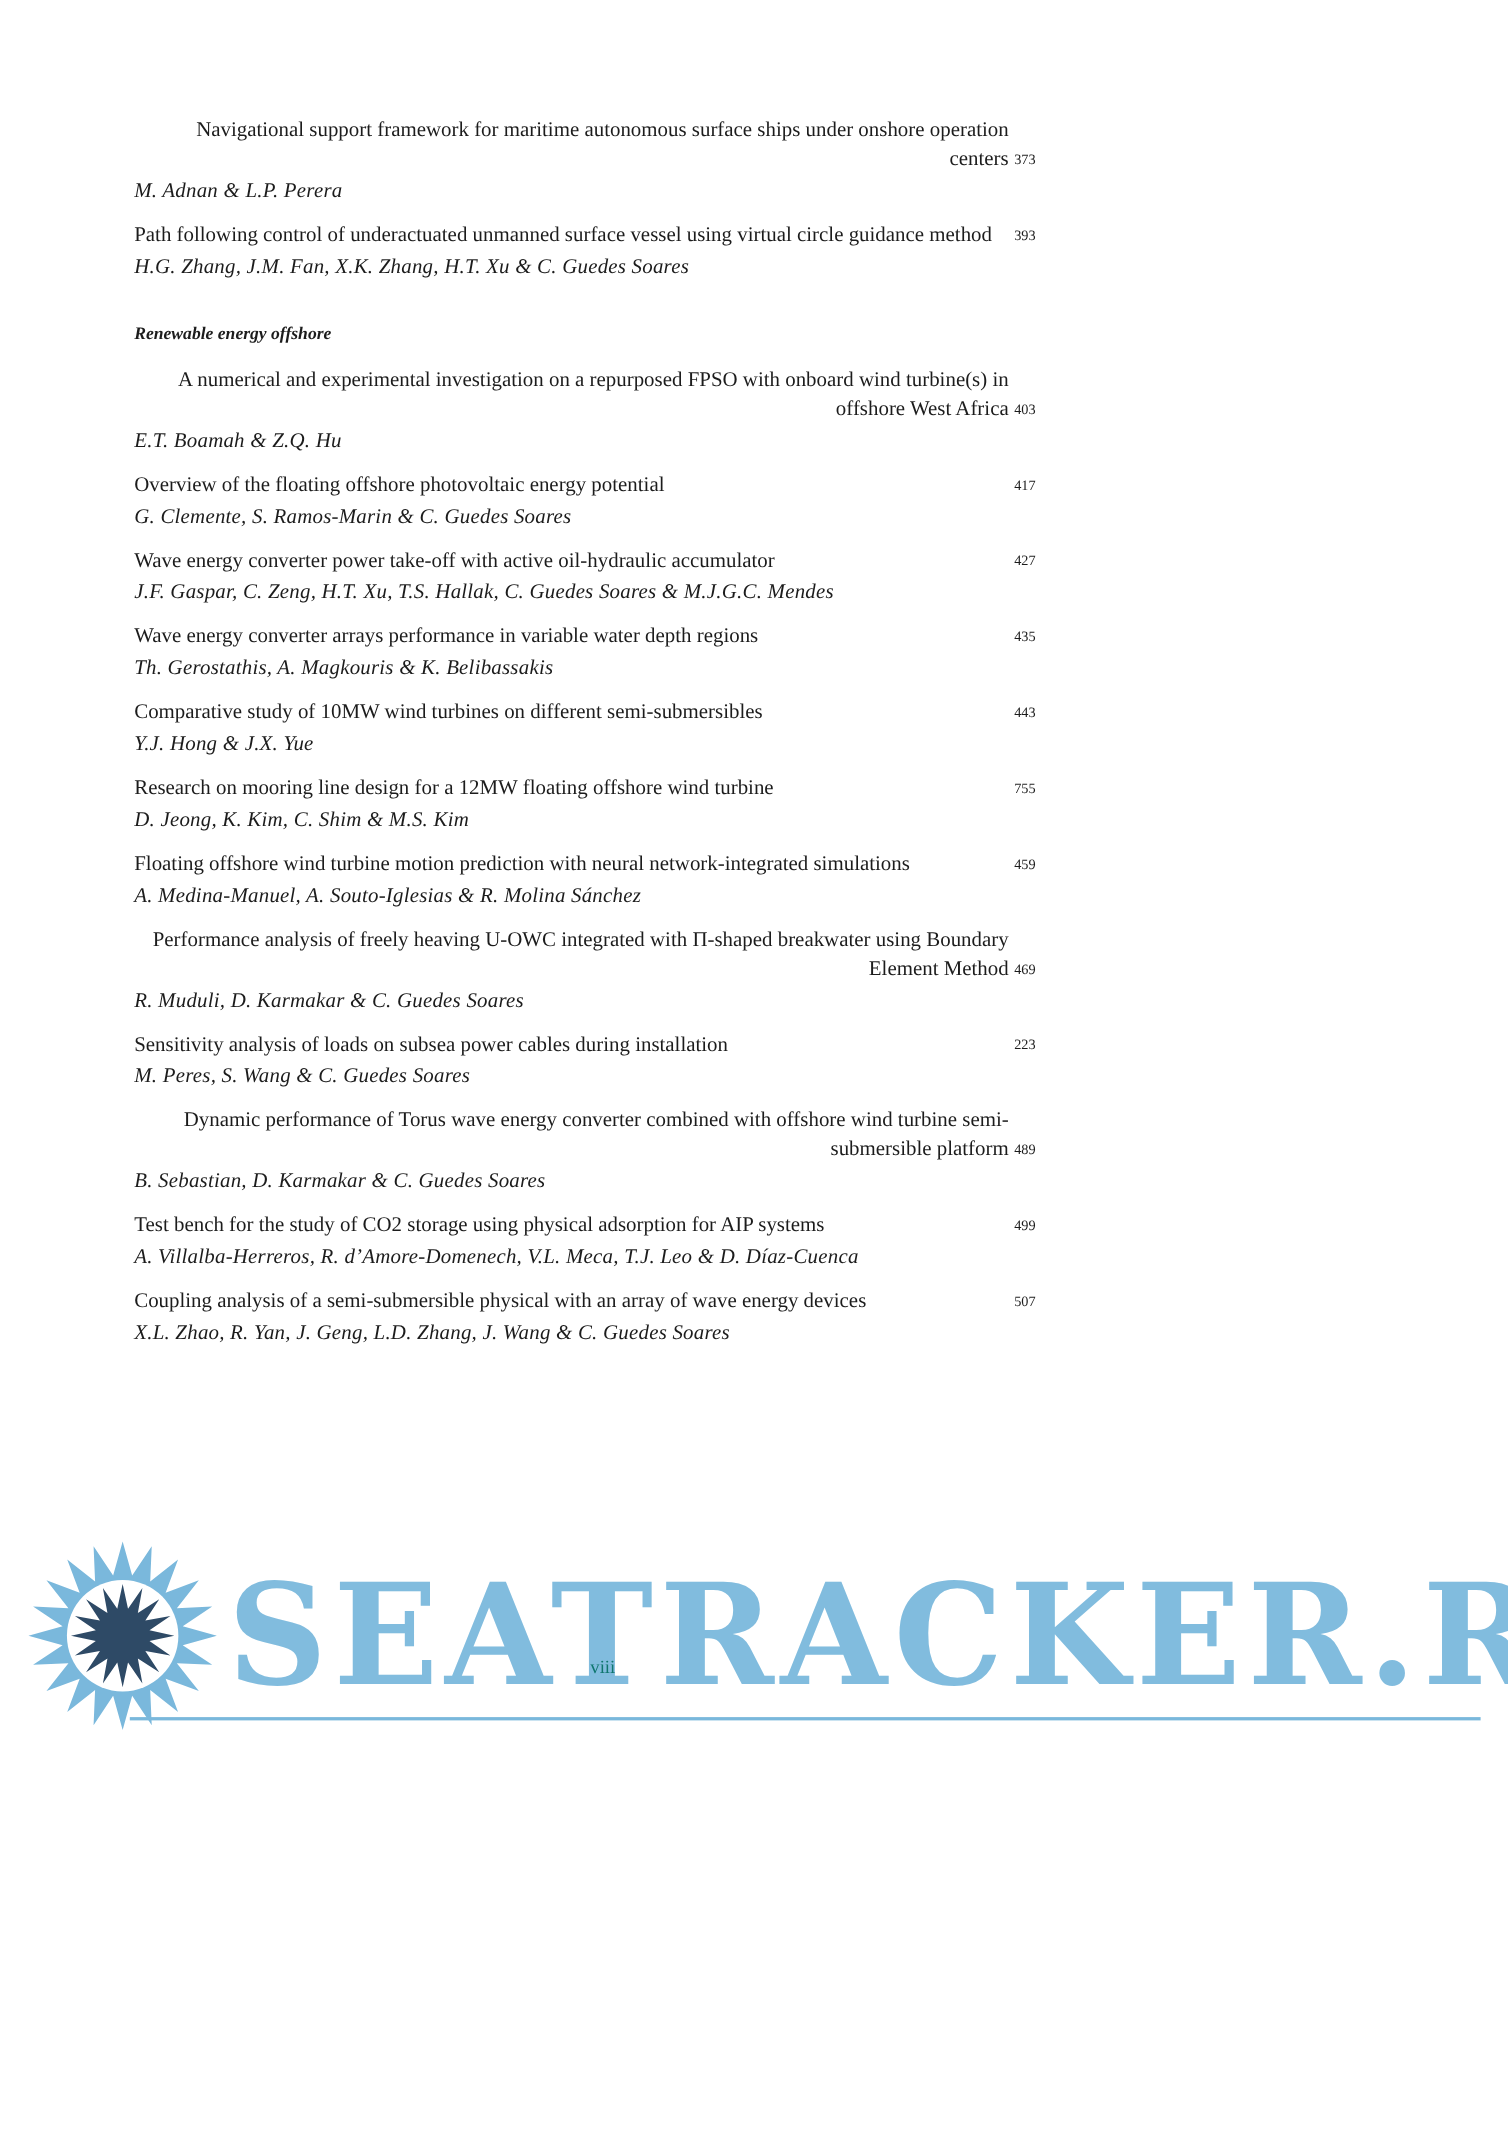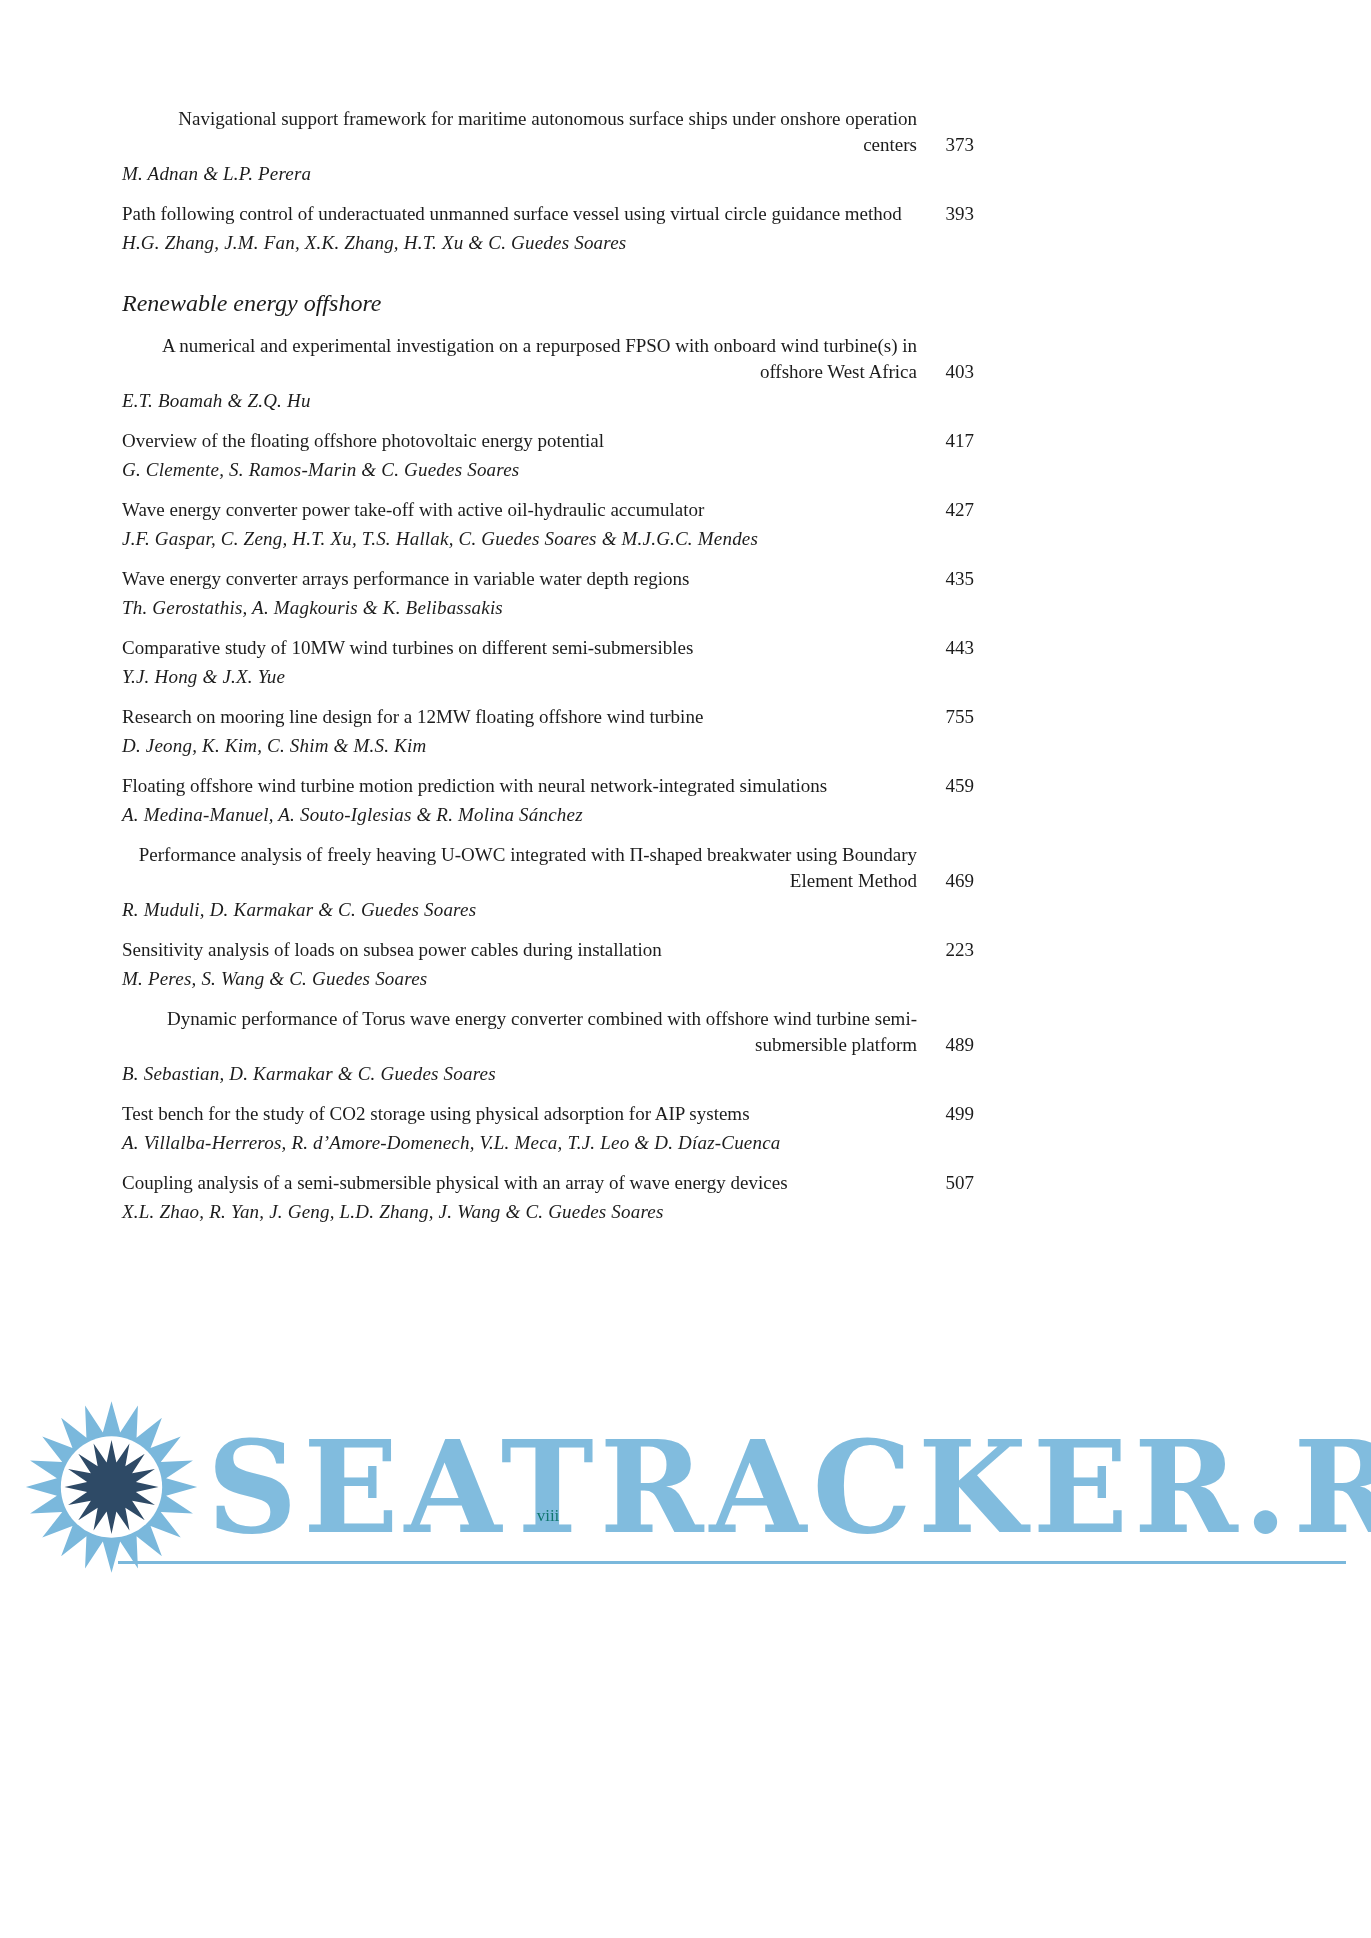--- a/index.html
+++ b/index.html
@@ -8,35 +8,35 @@
     width: 1371px; height: 1938px; position: relative;
     font-family: "Liberation Serif", "DejaVu Serif", serif;
     color: #1c1c1c;
     overflow: hidden;
   }
   .page { position: absolute; inset: 0; background: #ffffff; }
 
   .content { position: absolute; left: 122px; top: 106px; width: 852px; }
 
   .section-heading {
-    font-style: italic; font-weight: normal;
-    font-size: 24px; line-height: 27px;
+    font-style: italic; font-weight: bold;
+    font-size: 16px; line-height: 27px;
     margin: 34px 0 16px 0;
   }
 
   .entry { margin-bottom: 14px; }
   .entry-row { display: flex; justify-content: space-between; align-items: flex-end; }
   .entry-title {
     font-size: 19px; font-weight: normal; line-height: 26px;
     max-width: 795px;
     text-align: right;
   }
   .entry-page {
-    font-size: 19px; line-height: 26px;
-    min-width: 52px; text-align: right; flex-shrink: 0;
+    font-size: 13px; line-height: 26px;
+    min-width: 52px; flex-shrink: 0;
   }
   .entry-authors {
     font-style: italic; font-size: 19px; line-height: 26px;
     margin-top: 3px; letter-spacing: 0.2px;
   }
 
   .footer {
     position: absolute; left: 122px; top: 1506px; width: 852px;
     text-align: center; font-size: 17px; color: #0f766e; z-index: 5;
   }

